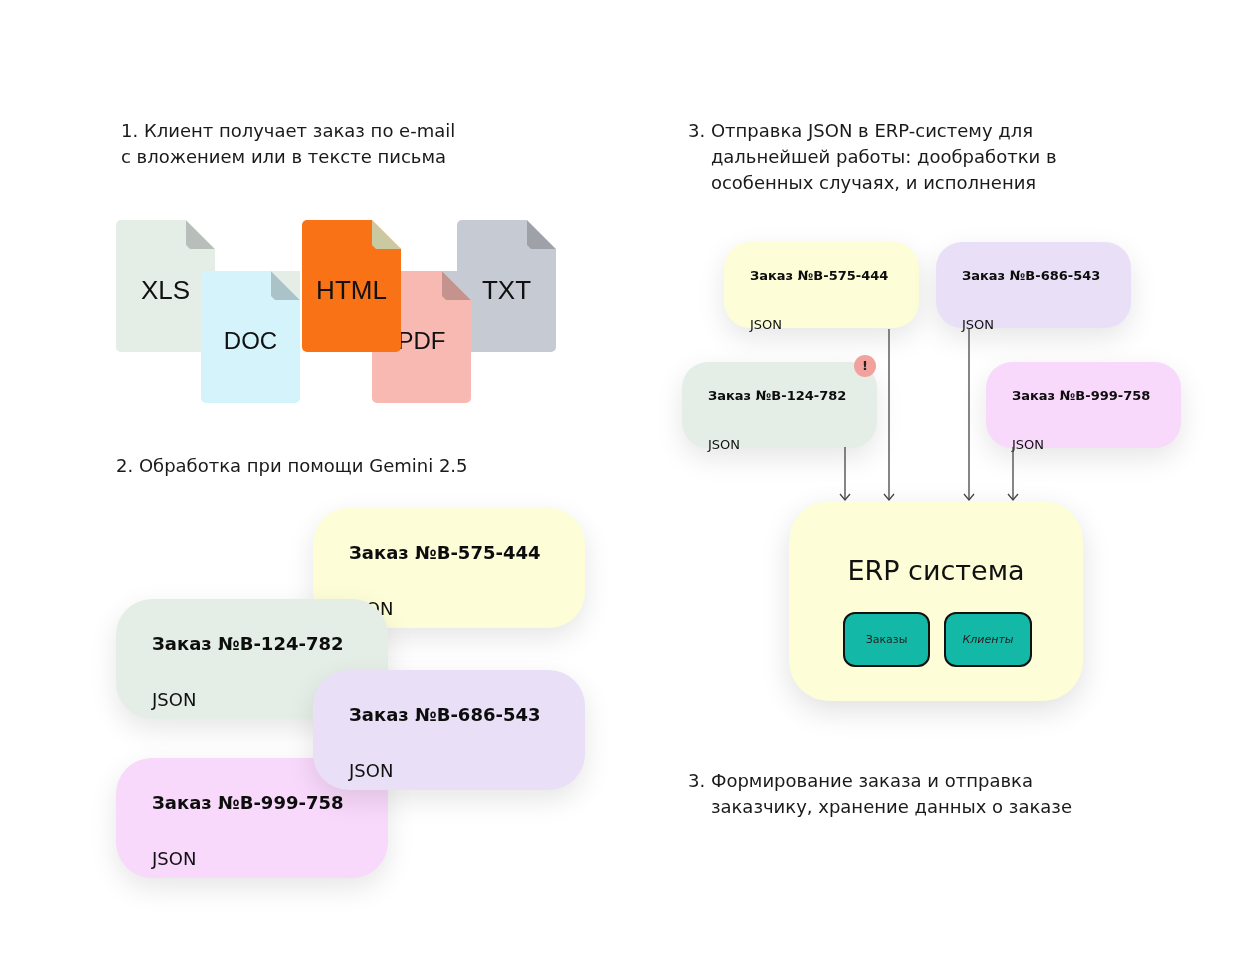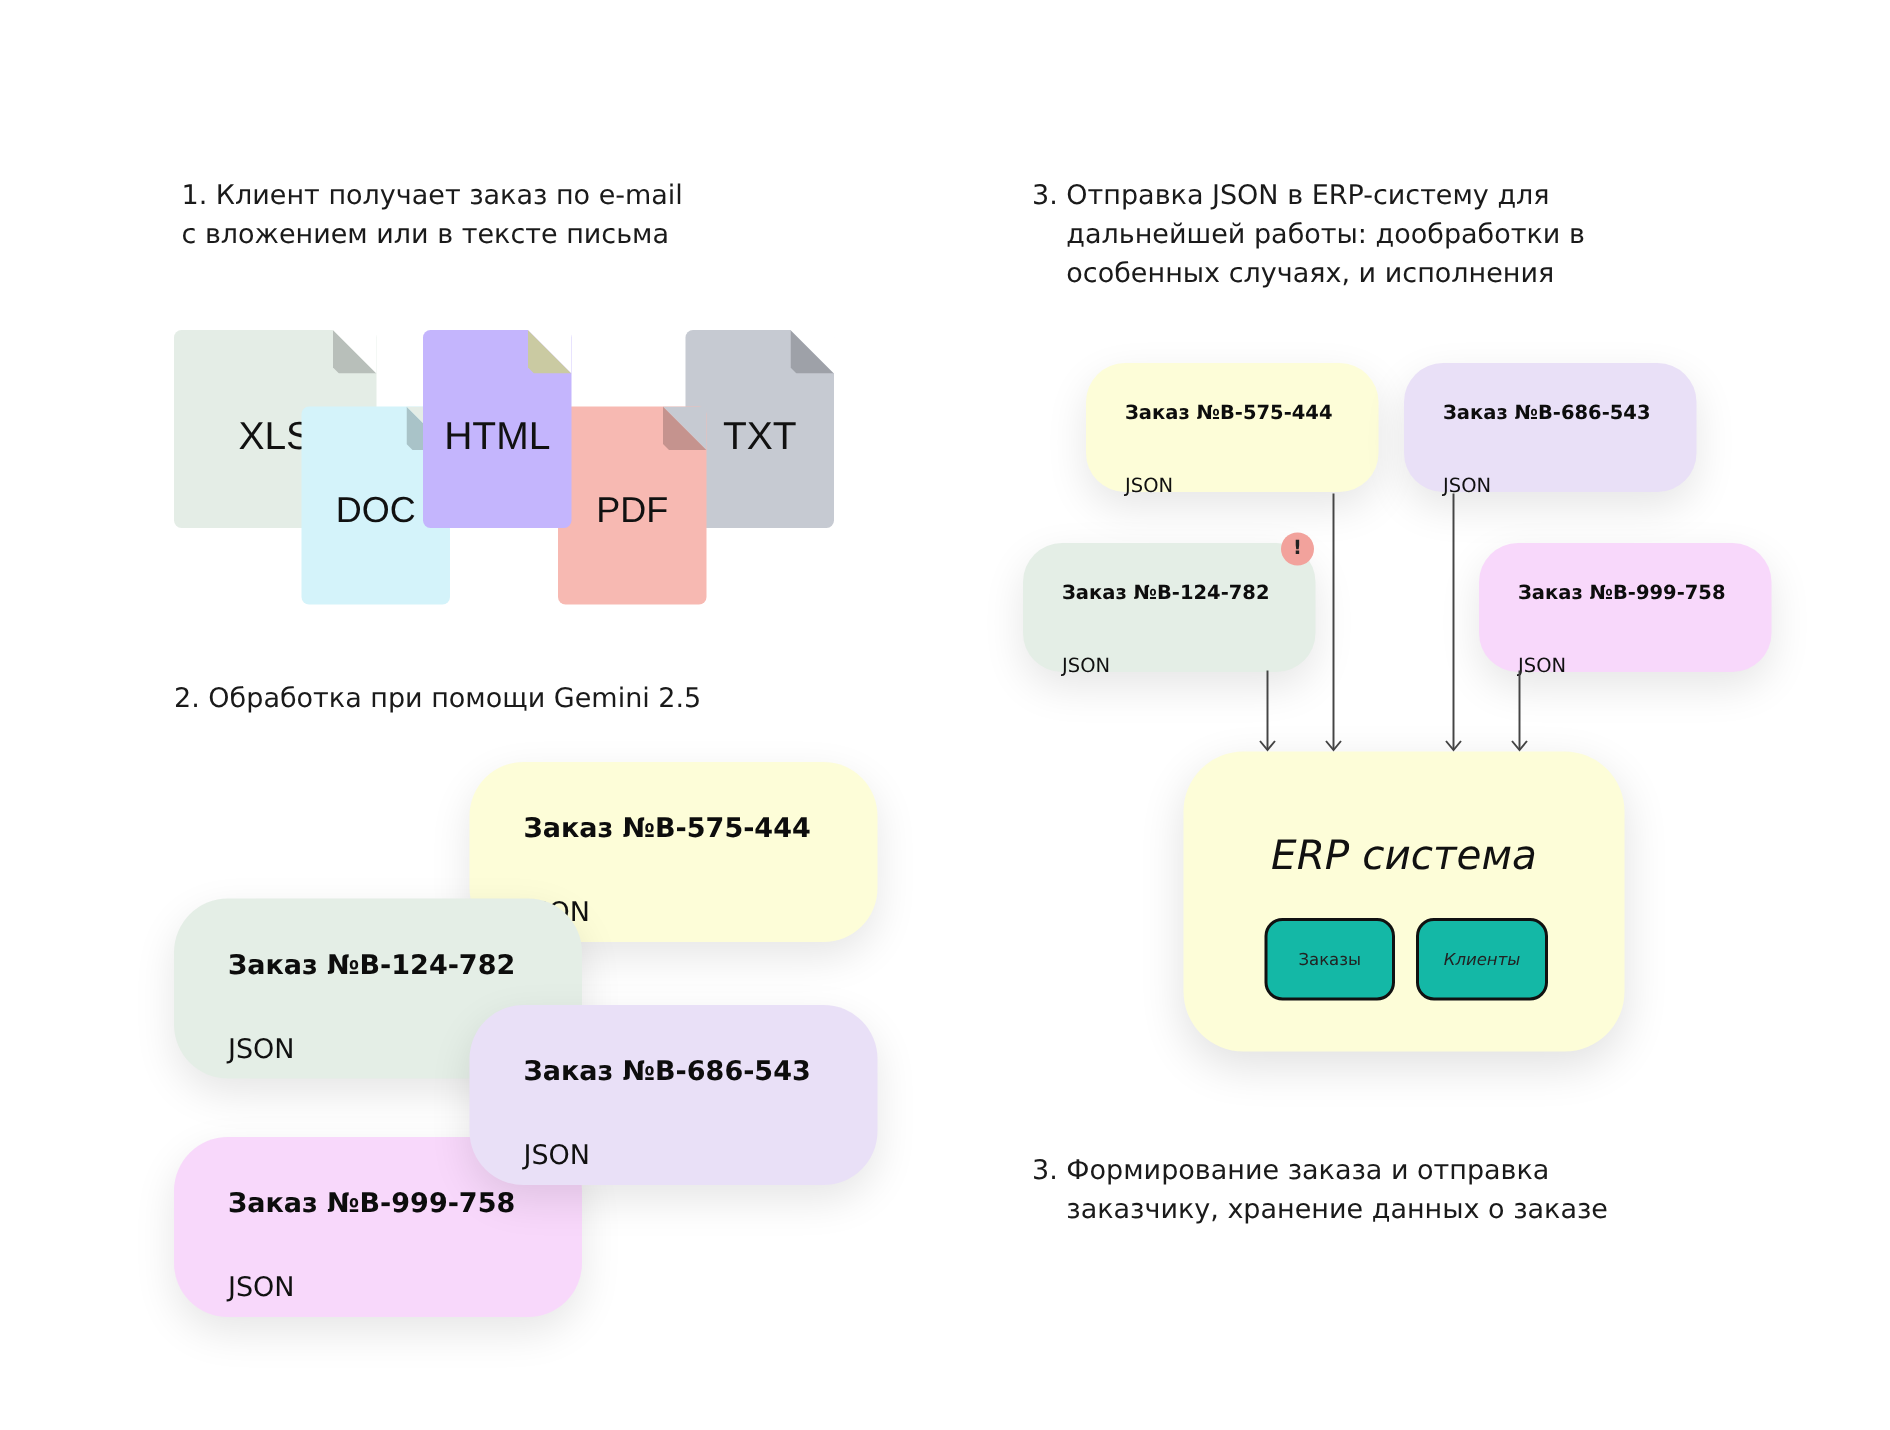--- a/index.html
+++ b/index.html
@@ -9,23 +9,23 @@
   #step1 { left: 121px; top: 118px; }
   #step2 { left: 116px; top: 453px; }
   #step3 { left: 688px; top: 118px; }
   #step4 { left: 688px; top: 768px; }
 
   
   .file { position: absolute; width: 99px; height: 132px; border-radius: 5px;
           font-family: "Liberation Sans", sans-serif; }
   .file .corner { position: absolute; right: 0; top: 0; width: 29px; height: 29px; }
   .file .label { position: absolute; left: 0; right: 0; text-align: center; font-size: 26px; color: #111; }
-  #file-xls { left: 116px; top: 220px; background: #e4ede6; z-index: 1; padding-left: 36px; }
+  #file-xls { left: 116px; top: 220px; background: #e4ede6; z-index: 1; }
   #file-doc { left: 201px; top: 271px; background: #d4f3fa; z-index: 2; }
-  #file-html { left: 282px; top: 220px; background: #c4b5fd; z-index: 3; }
+  #file-html { left: 302px; top: 220px; background: #f97316; z-index: 3; }
   #file-pdf { left: 372px; top: 271px; background: #f7b9b2; z-index: 2; }
   #file-txt { left: 457px; top: 220px; background: #c6cad2; z-index: 1; }
   #file-xls .label, #file-html .label, #file-txt .label { top: 55px; }
   #file-doc .label, #file-pdf .label { top: 56px; font-size: 24px; }
 
   
   .card { position: absolute; border-radius: 36px; box-shadow: 0 10px 28px rgba(0,0,0,0.10); }
   .card .title { position: absolute; font-weight: bold; font-size: 18px; color: #0d0d0d; white-space: nowrap; text-align: center; }
   .card .sub { position: absolute; font-size: 18px; color: #111; margin-top: 30px; }
   .lg { width: 272px; height: 120px; }
@@ -46,21 +46,21 @@
   #rc-124 { left: 682px; top: 362px; background: #e4eee6; }
   #rc-999 { left: 986px; top: 362px; background: #f8d8fb; }
 
   #alert-badge { position: absolute; left: 854px; top: 355px; width: 22px; height: 22px; border-radius: 50%;
                  background: #f2a29c; color: #222; font-size: 13px; font-weight: bold; text-align: center; line-height: 22px; z-index: 5; }
 
   svg#arrows { position: absolute; left: 0; top: 0; width: 1260px; height: 953px; pointer-events: none; z-index: 6; }
 
   #erp-box { position: absolute; left: 789px; top: 501px; width: 294px; height: 200px; border-radius: 40px;
              background: #fdfdd8; box-shadow: 0 10px 30px rgba(0,0,0,0.12); }
-  #erp-title { position: absolute; left: 0; right: 0; top: 54px; text-align: center; font-size: 27px; color: #111; font-style: italic; }
+  #erp-title { position: absolute; left: 0; right: 0; top: 54px; text-align: center; font-size: 27px; color: #111; }
   .erp-btn { position: absolute; top: 111px; height: 51px; border: 2px solid #111; border-radius: 12px;
              background: #14b8a6; font-size: 11px; text-align: center; line-height: 51px; color: #222; }
   #erp-btn-orders { left: 54px; width: 83px; }
   #erp-btn-clients { left: 155px; width: 84px; font-style: italic; }
 </style>
 </head>
 <body>
 
 <div class="step" id="step1">1. Клиент получает заказ по e-mail
 с вложением или в тексте письма</div>

